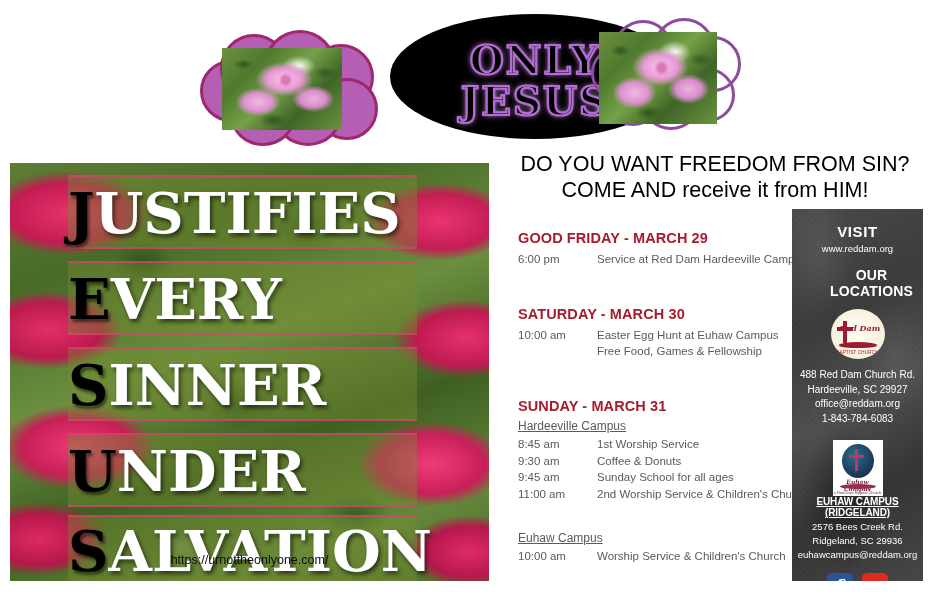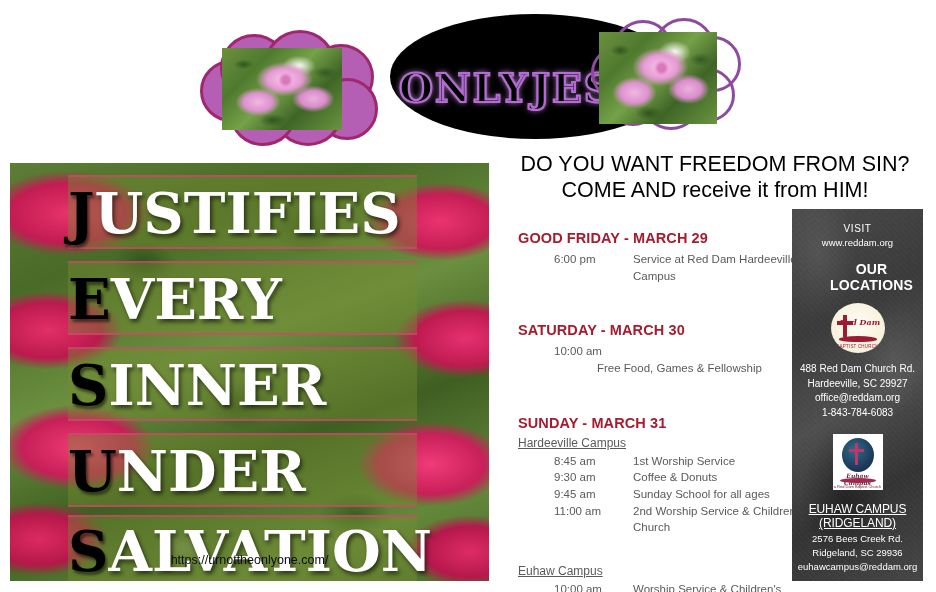--- a/index.html
+++ b/index.html
@@ -30,22 +30,22 @@
     background:
       radial-gradient(ellipse 12% 9% at 18% 20%, rgba(36,72,22,.75) 0%, rgba(36,72,22,0) 70%),
       radial-gradient(ellipse 14% 10% at 86% 30%, rgba(40,78,26,.7) 0%, rgba(40,78,26,0) 72%),
       radial-gradient(ellipse 16% 11% at 42% 88%, rgba(34,68,20,.7) 0%, rgba(34,68,20,0) 72%),
       radial-gradient(circle at 53% 39%, rgba(198,60,150,.55) 0 4%, rgba(198,60,150,0) 9%);
   }
   #ellipse-banner{
     position:absolute;left:200px;top:6px;width:290px;height:125px;background:#000;border-radius:50%;
   }
   #banner-text{
-    position:absolute;left:200px;top:18px;width:290px;height:125px;
-    display:flex;flex-direction:row;align-items:center;justify-content:flex-end;gap:2px;
+    position:absolute;left:200px;top:10px;width:290px;height:125px;
+    display:flex;flex-direction:column;align-items:center;justify-content:center;gap:2px;
   }
   .banner-line{
     font-family:"DejaVu Serif", serif;font-weight:700;font-size:39px;letter-spacing:2px;line-height:1;
     color:#000;
     -webkit-text-stroke:2.2px #b46cd4;
     text-shadow:0 0 6px #d79cf0, 0 0 2px #b46cd4;
   }
 
   
   #acrostic{
@@ -93,21 +93,21 @@
     font-size:21.5px;font-weight:400;color:#000;text-align:center;line-height:1.19;
   }
   #schedule{position:absolute;left:518px;top:230px;width:300px;}
   .sched-block{margin-bottom:8px;}
   .sched-title{
     font-size:14.5px;font-weight:700;color:#a61c2e;letter-spacing:.1px;margin-bottom:5px;
   }
   .sched-campus{
     font-size:12px;color:#5a5a5a;text-decoration:underline;margin:2px 0 3px 0;
   }
-  .sched-row{display:flex;font-size:11.5px;color:#5a5a5a;line-height:1.45;margin-left:36px;}
+  .sched-row{display:flex;font-size:11.5px;color:#5a5a5a;line-height:1.45;}
   .sched-time{width:79px;flex:0 0 79px;}
   .sched-desc{flex:1;}
   .sched-cont{margin-left:79px;font-size:11.5px;color:#5a5a5a;line-height:1.45;}
   .gap-md{height:30px;}
   .gap-sm{height:18px;}
 
   
   #locations{
     position:absolute;left:792px;top:209px;width:131px;height:372px;overflow:hidden;
     background:
@@ -117,21 +117,21 @@
       linear-gradient(150deg,#4a4a4a 0%,#3b3b3b 30%,#4f4f4f 52%,#343434 74%,#464646 100%);
     color:#fff;text-align:center;
   }
   #locations::before{
     content:"";position:absolute;inset:0;opacity:.5;
     background:
       repeating-linear-gradient(48deg, rgba(255,255,255,.045) 0 1px, rgba(255,255,255,0) 1px 4px),
       repeating-linear-gradient(-38deg, rgba(0,0,0,.06) 0 1px, rgba(0,0,0,0) 1px 5px);
   }
   #locations > *{position:relative;}
-  .loc-visit{font-size:10px;font-weight:400;letter-spacing:.6px;margin-top:14px;}
+  .loc-visit{font-size:15px;font-weight:700;letter-spacing:.6px;margin-top:14px;}
   .loc-web{font-size:9.5px;margin-top:3px;}
   .loc-ourlocations{font-size:14px;font-weight:700;letter-spacing:.2px;margin-top:13px;padding-left:28px;}
   .logo-reddam{
     width:54px;height:50px;margin:10px auto 0 auto;border-radius:50%;
     background:radial-gradient(circle at 50% 45%, #fffdf4 0%, #f7f0dc 70%, #ece2c6 100%);
     position:relative;overflow:hidden;
   }
   .logo-reddam .cross{
     position:absolute;left:12px;top:12px;width:4px;height:22px;background:#9c1b33;
   }
@@ -166,21 +166,21 @@
   }
   .logo-euhaw .escript{
     position:absolute;left:0;right:0;top:38px;font-family:"DejaVu Serif", serif;font-style:italic;
     font-size:6px;color:#6b2440;font-weight:700;
   }
   .logo-euhaw .eswash{
     position:absolute;left:7px;bottom:7px;width:36px;height:5px;background:#9c2b4e;border-radius:50%;
   }
   .logo-euhaw .esub{position:absolute;left:0;right:0;bottom:1px;font-size:4px;color:#6b2440;}
   .loc-euhaw-title{
-    font-size:12px;font-weight:400;text-decoration:underline;margin-top:12px;letter-spacing:-.1px;
+    font-size:10px;font-weight:700;text-decoration:underline;margin-top:0;letter-spacing:-.1px;
   }
   .loc-euhaw-addr{font-size:9.5px;line-height:1.45;margin-top:2px;}
   .social{display:flex;gap:9px;justify-content:center;margin-top:12px;}
   .social-btn{
     width:26px;height:26px;border-radius:5px;display:flex;align-items:center;justify-content:center;
   }
   .fb{background:#2a5699;}
   .fb .glyph{
     color:#fff;font-family:"DejaVu Serif", serif;font-weight:700;font-size:19px;line-height:1;
   }
@@ -271,20 +271,21 @@
         <span class="sched-desc">Service at Red Dam Hardeeville Campus</span>
       </div>
     </div>
 
     <div class="gap-md"></div>
 
     <div class="sched-block">
       <div class="sched-title">SATURDAY - MARCH 30</div>
       <div class="sched-row">
         <span class="sched-time">10:00 am</span>
+        <span class="sched-desc">Easter Egg Hunt at Euhaw Campus</span>
       </div>
       <div class="sched-cont">Free Food, Games &amp; Fellowship</div>
     </div>
 
     <div class="gap-md"></div>
 
     <div class="sched-block">
       <div class="sched-title">SUNDAY - MARCH 31</div>
       <div class="sched-campus">Hardeeville Campus</div>
       <div class="sched-row">

